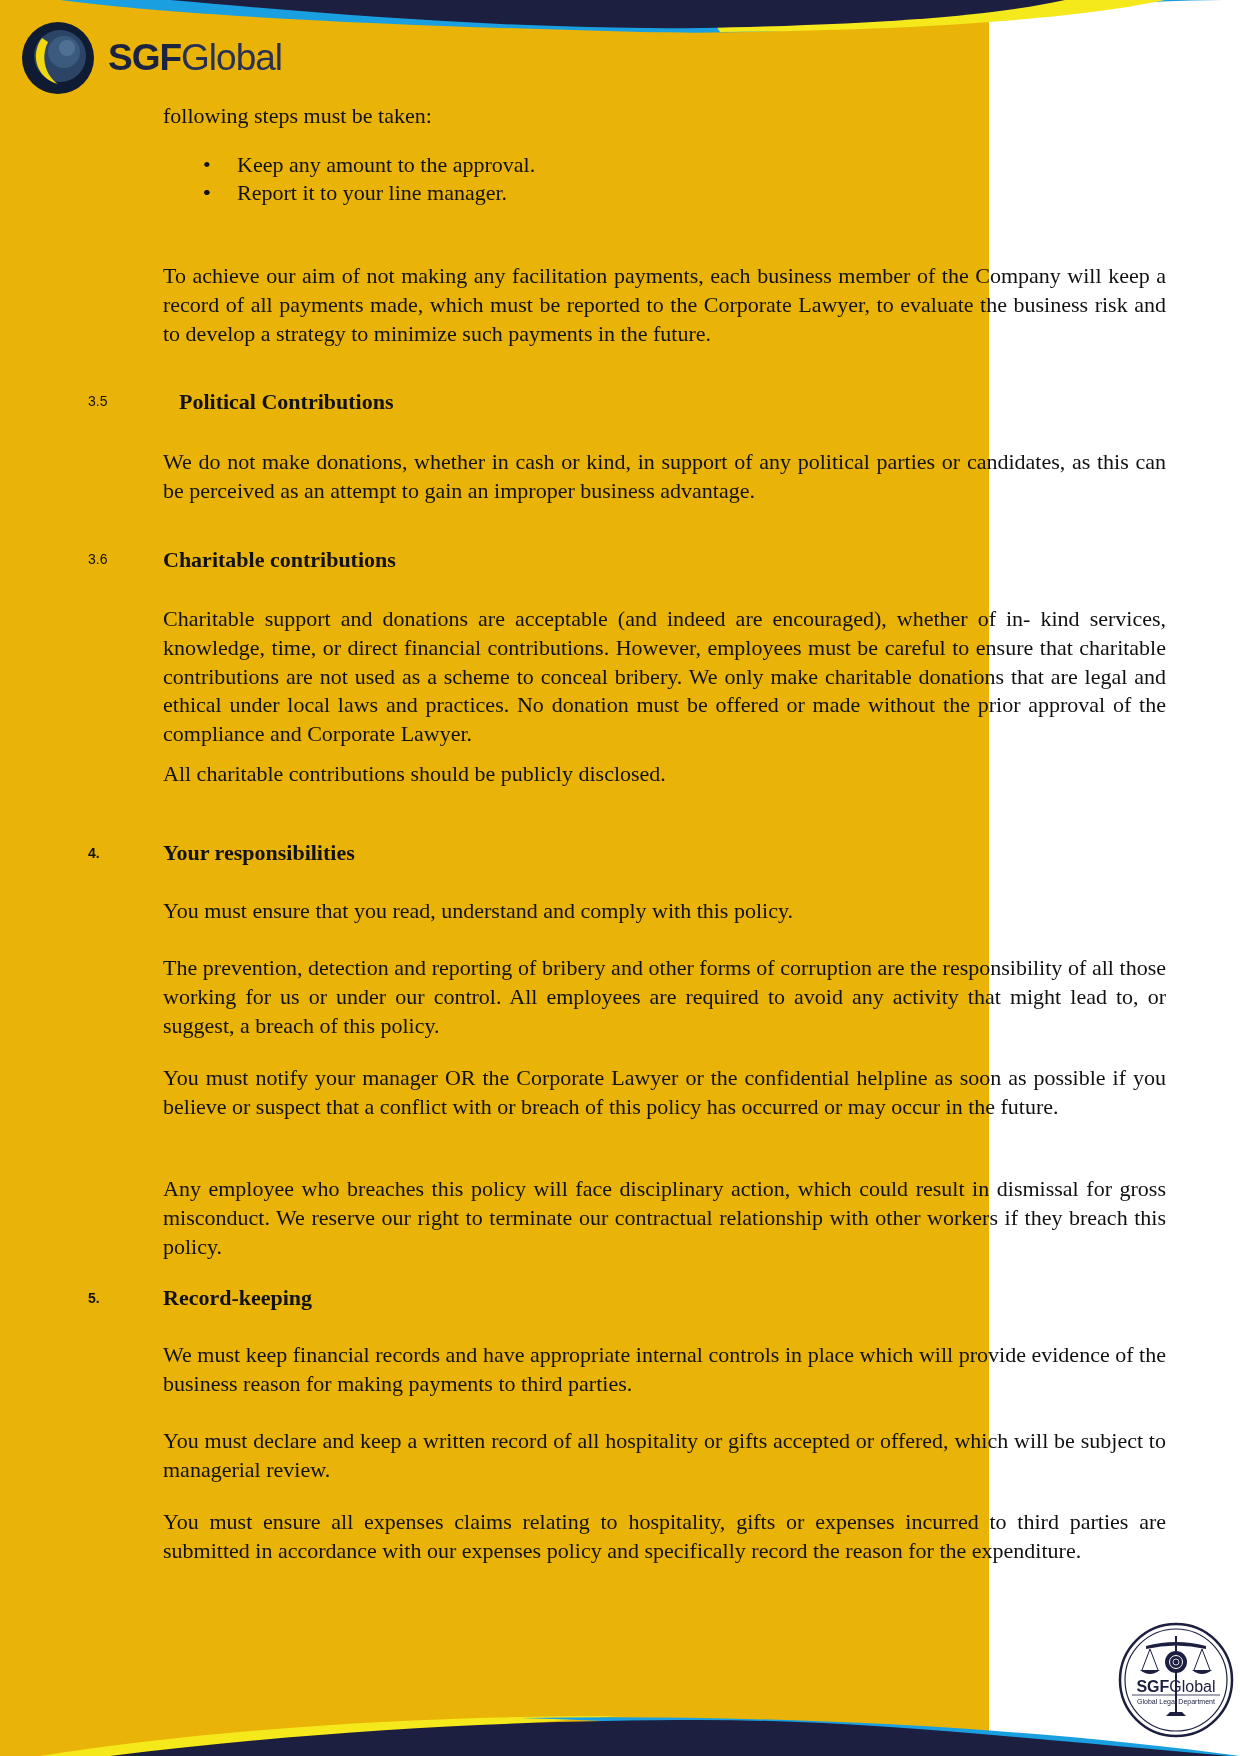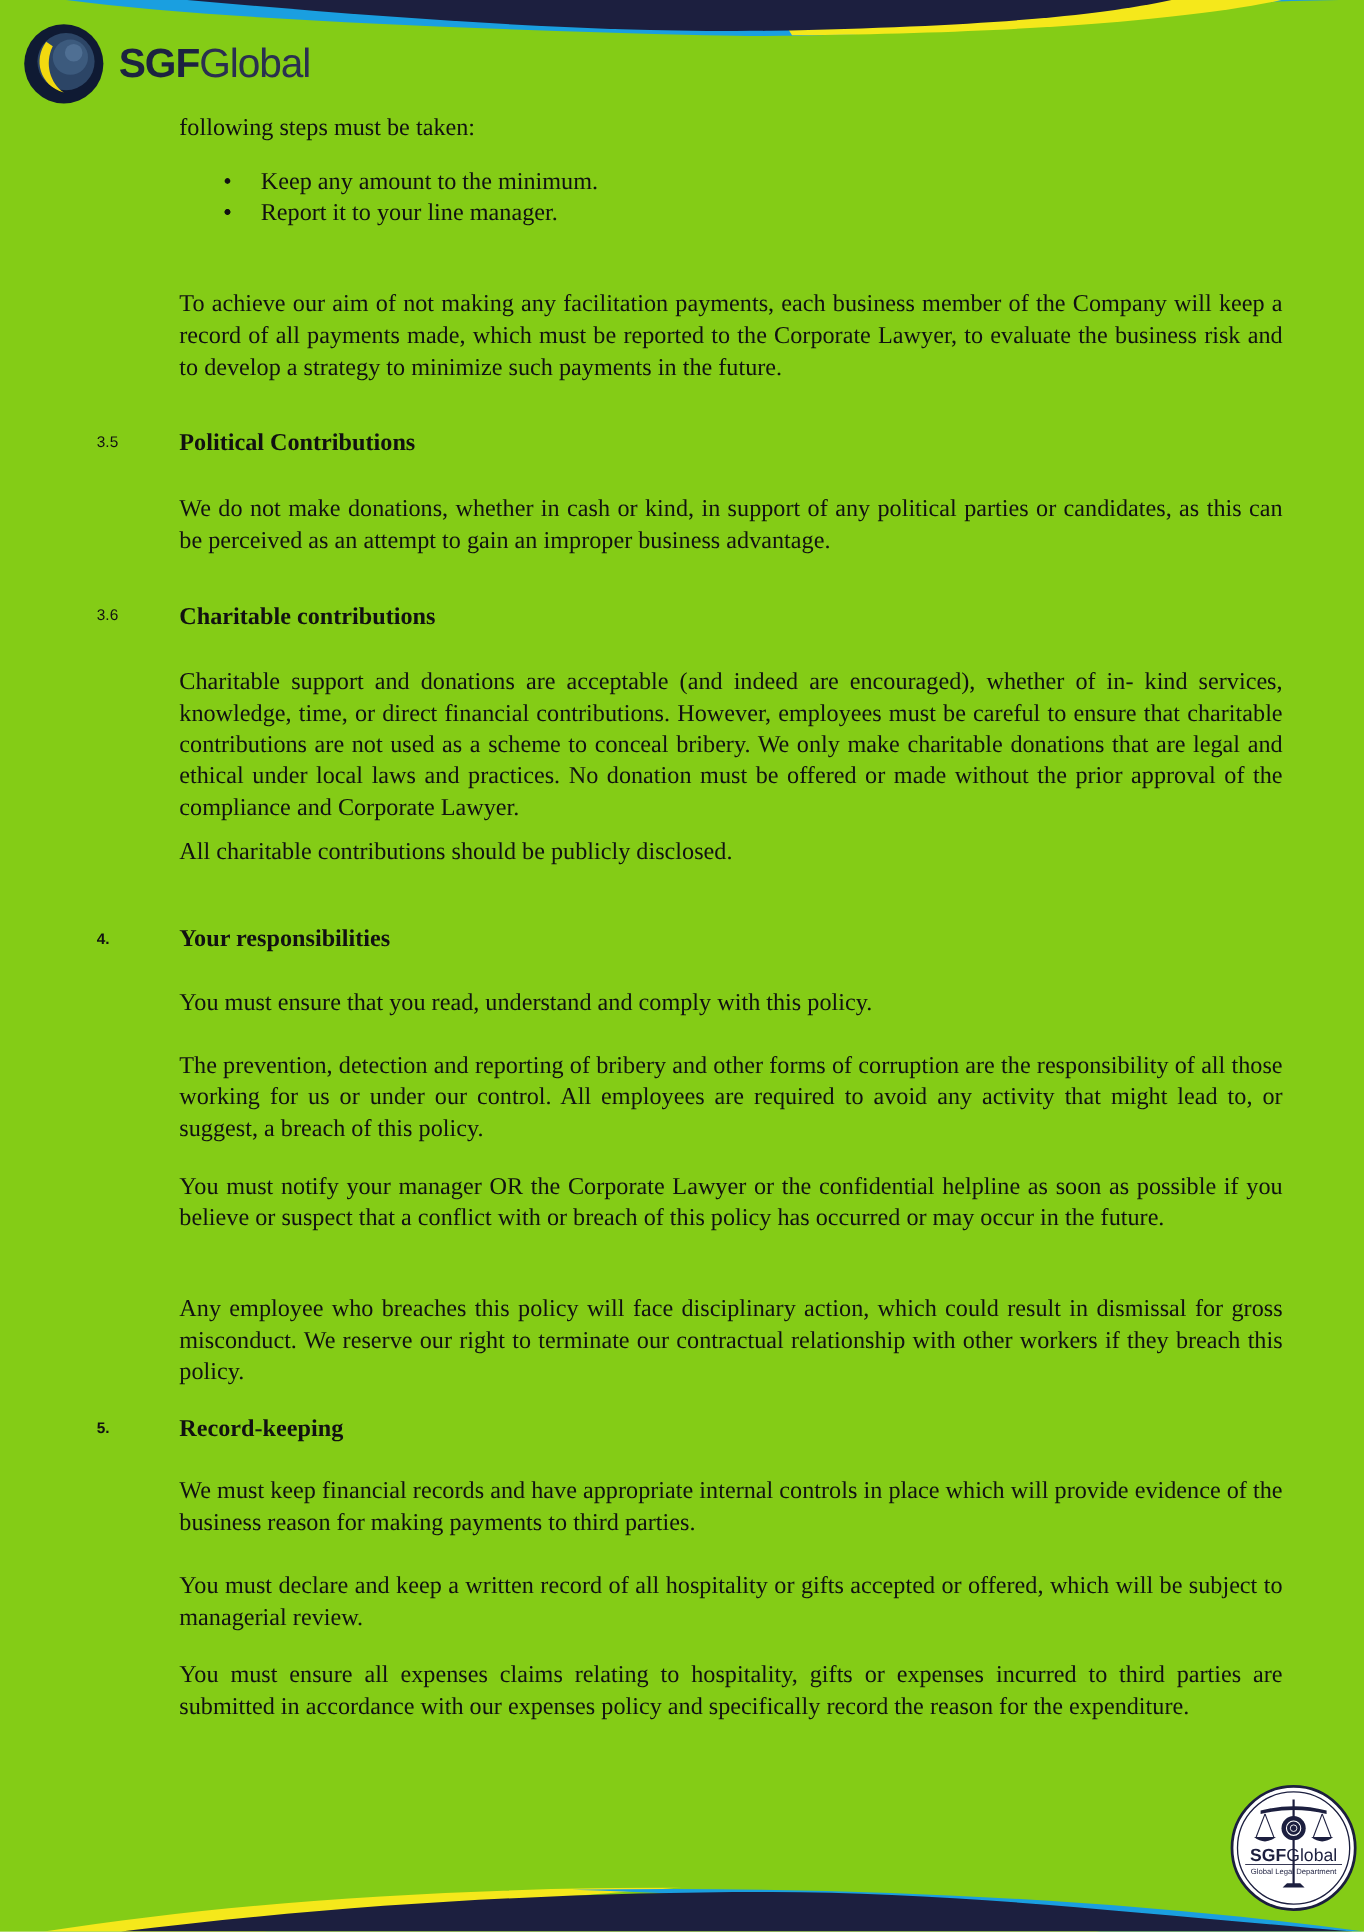--- a/index.html
+++ b/index.html
@@ -1,17 +1,17 @@
 <!DOCTYPE html>
 <html><head>
 <meta charset="utf-8">
 <style>
   html, body { margin: 0; padding: 0; background: #ffffff; }
   body { width: 1240px; height: 1756px; position: relative; overflow: hidden; }
-  .page { position: absolute; left: 0; top: 0; width: 1240px; height: 1756px; background: #84cc16; }
+  .page { position: absolute; left: 0; top: 0; width: 989px; height: 1756px; background: #eab308; }
   .wave { position: absolute; left: 0; width: 1240px; }
   .wave-top { top: 0; height: 40px; }
   .wave-bottom { bottom: 0; height: 40px; }
 
   .logo { position: absolute; left: 20px; top: 20px; display: flex; align-items: center; }
   .logo-mark { width: 76px; height: 76px; }
   .logo-text { margin-left: 12px; font-family: "Liberation Sans", sans-serif; font-size: 37px; color: #1c2340; letter-spacing: -1px; }
   .logo-text .bold { font-weight: bold; }
   .logo-text .light { font-weight: normal; color: #2a3050; }
 
@@ -49,29 +49,29 @@
     <div class="logo-text">
       <span class="bold">SGF</span><span class="light">Global</span>
     </div>
   </div>
 
   <div class="content">
 
     <p class="text" style="top:102px;">following steps must be taken:</p>
 
     <ul class="bullets" style="top:151px;">
-      <li><span class="dot">•</span><span>Keep any amount to the minimum.</span></li>
+      <li><span class="dot">•</span><span>Keep any amount to the approval.</span></li>
       <li><span class="dot">•</span></li>
       <li><span class="dot">•</span><span>Report it to your line manager.</span></li>
     </ul>
 
     <p class="text" style="top:262px;">To achieve our aim of not making any facilitation payments, each business member of the Company will keep a record of all payments made, which must be reported to the Corporate Lawyer, to evaluate the business risk and to develop a strategy to minimize such payments in the future.</p>
 
     <span class="sec-num" style="top:393px;">3.5</span>
-    <span class="sec-title" style="top:389px;">Political Contributions</span>
+    <span class="sec-title" style="top:389px;margin-left:16px;">Political Contributions</span>
     <p class="text" style="top:448px;">We do not make donations, whether in cash or kind, in support of any political parties or candidates, as this can be perceived as an attempt to gain an improper business advantage.</p>
 
     <span class="sec-num" style="top:551px;">3.6</span>
     <span class="sec-title" style="top:547px;">Charitable contributions</span>
     <p class="text" style="top:605px;">Charitable support and donations are acceptable (and indeed are encouraged), whether of in- kind services, knowledge, time, or direct financial contributions. However, employees must be careful to ensure that charitable contributions are not used as a scheme to conceal bribery. We only make charitable donations that are legal and ethical under local laws and practices. No donation must be offered or made without the prior approval of the compliance and Corporate Lawyer.</p>
     <p class="text" style="top:760px;">All charitable contributions should be publicly disclosed.</p>
 
     <span class="sec-num bold" style="top:845px;">4.</span>
     <span class="sec-title" style="top:840px;">Your responsibilities</span>
     <p class="text" style="top:897px;">You must ensure that you read, understand and comply with this policy.</p>

